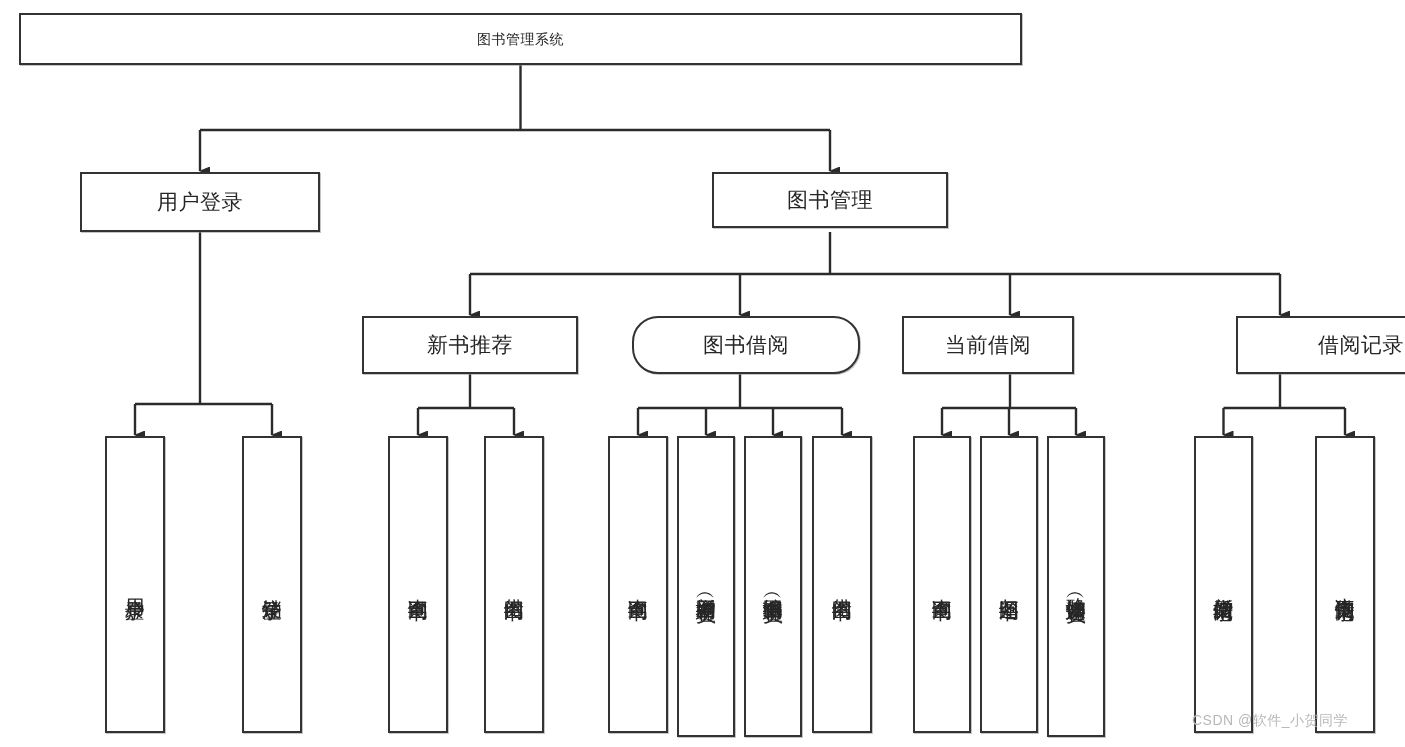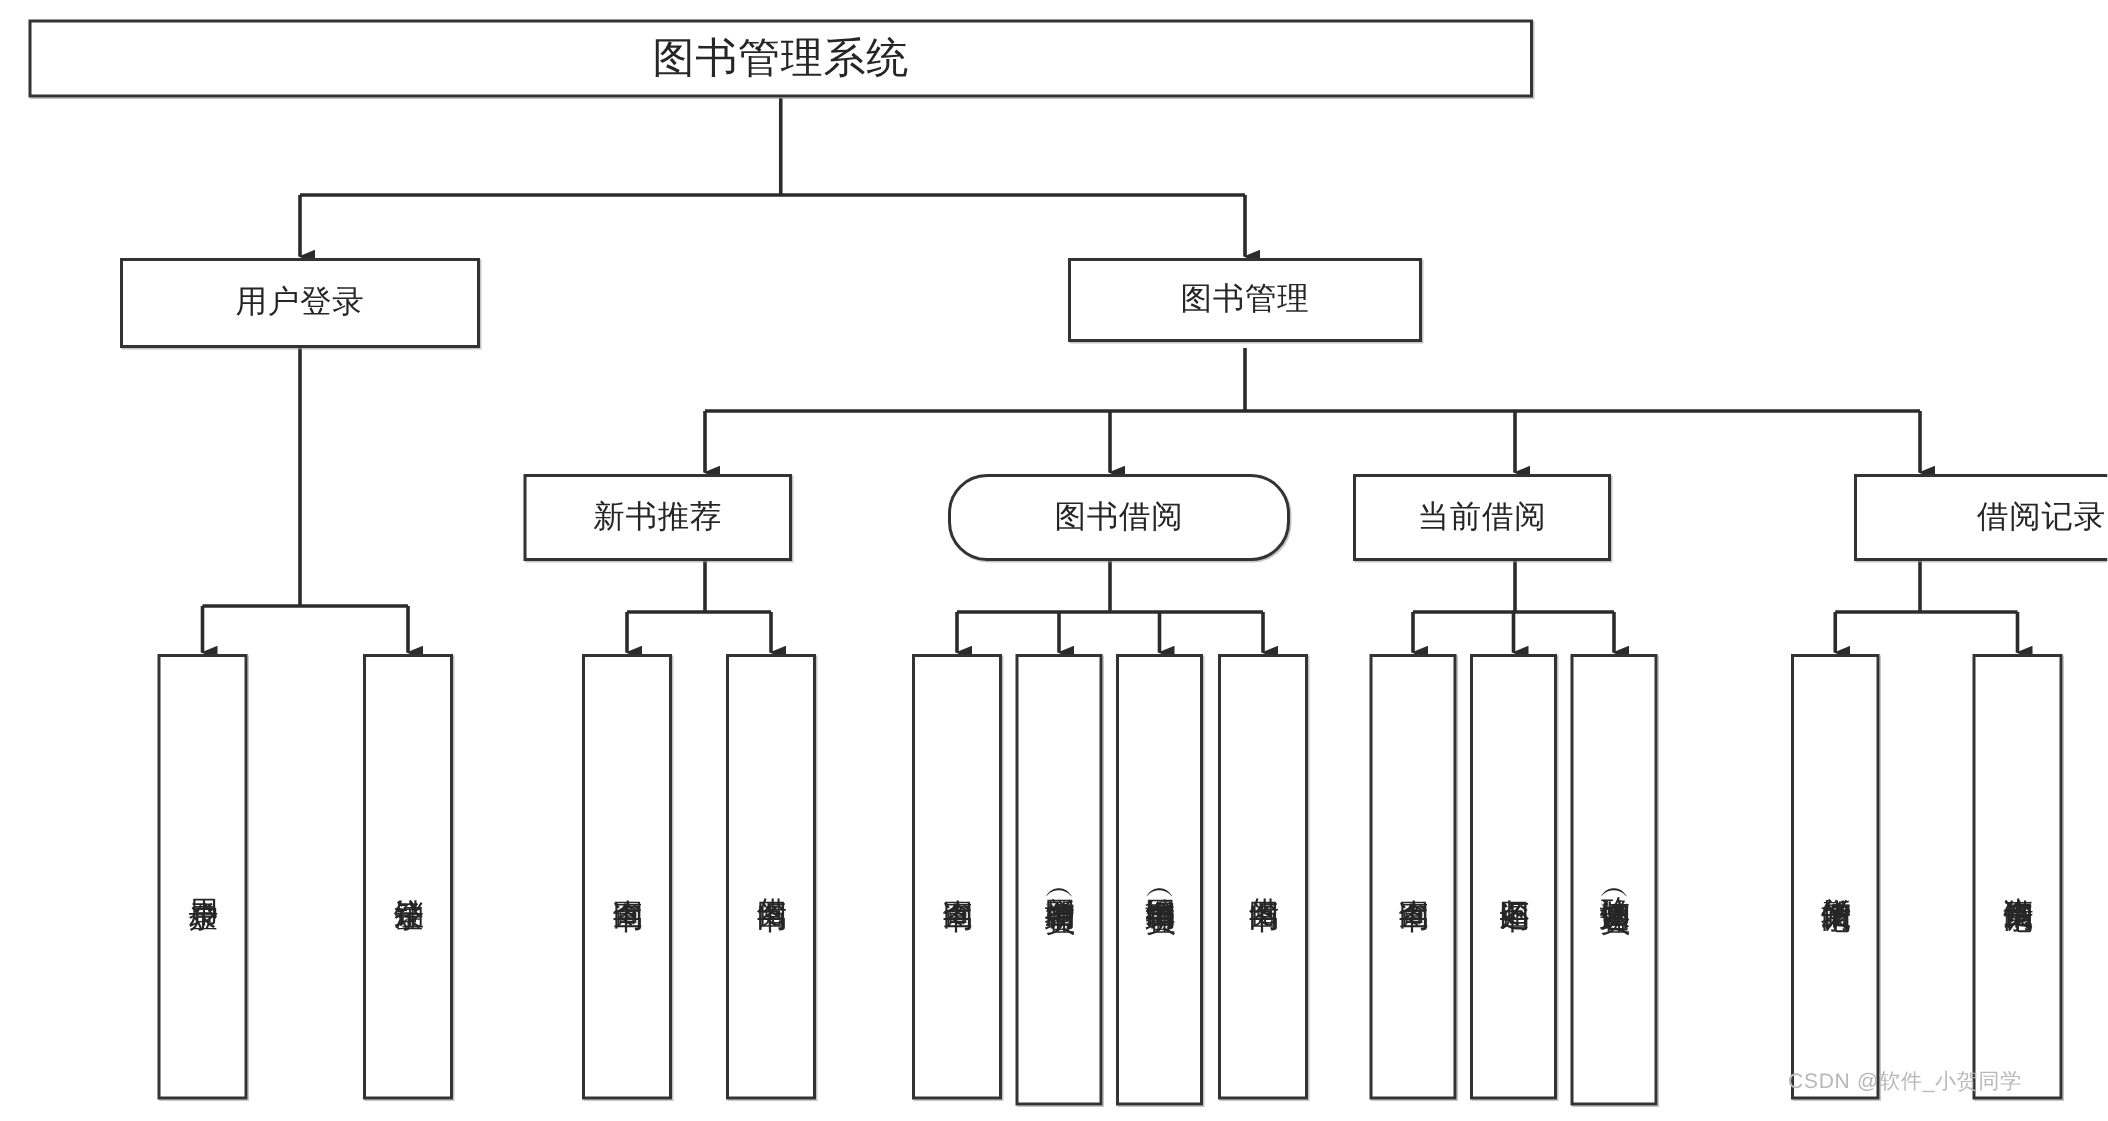--- a/index.html
+++ b/index.html
@@ -44,21 +44,21 @@
   }
   .node-box.vertical .node-label {
     writing-mode: vertical-rl;
     text-orientation: upright;
     font-size: 20px;
     line-height: 1.12;
     letter-spacing: 1px;
     max-height: 100%;
     white-space: normal;
   }
-  .node-box.root .node-label { font-size: 28px; text-align: right; }
+  .node-box.root .node-label { font-size: 14px; text-align: right; }
   .watermark {
     position: absolute;
     color: #b8b8b8;
     font-size: 14px;
     white-space: nowrap;
     letter-spacing: 0.5px;
     pointer-events: none;
   }
 </style>
 </head>
@@ -112,21 +112,21 @@
   <div id="nodes-layer">
       <div class="node-box root" style="left: 19px; top: 13px; width: 1003px; height: 52px;">
         <span class="node-label">图书管理系统</span>
       </div>
       <div class="node-box" style="left: 80px; top: 172px; width: 240px; height: 60px;">
         <span class="node-label">用户登录</span>
       </div>
       <div class="node-box" style="left: 712px; top: 172px; width: 236px; height: 56px;">
         <span class="node-label">图书管理</span>
       </div>
-      <div class="node-box" style="left: 349px; top: 316px; width: 179px; height: 58px;">
+      <div class="node-box" style="left: 362px; top: 316px; width: 216px; height: 58px;">
         <span class="node-label">新书推荐</span>
       </div>
       <div class="node-box" style="left: 632px; top: 316px; width: 228px; height: 58px; border-radius: 26px;">
         <span class="node-label">图书借阅</span>
       </div>
       <div class="node-box" style="left: 902px; top: 316px; width: 172px; height: 58px;">
         <span class="node-label">当前借阅</span>
       </div>
       <div class="node-box" style="left: 1236px; top: 316px; width: 250px; height: 58px;">
         <span class="node-label">借阅记录</span>

